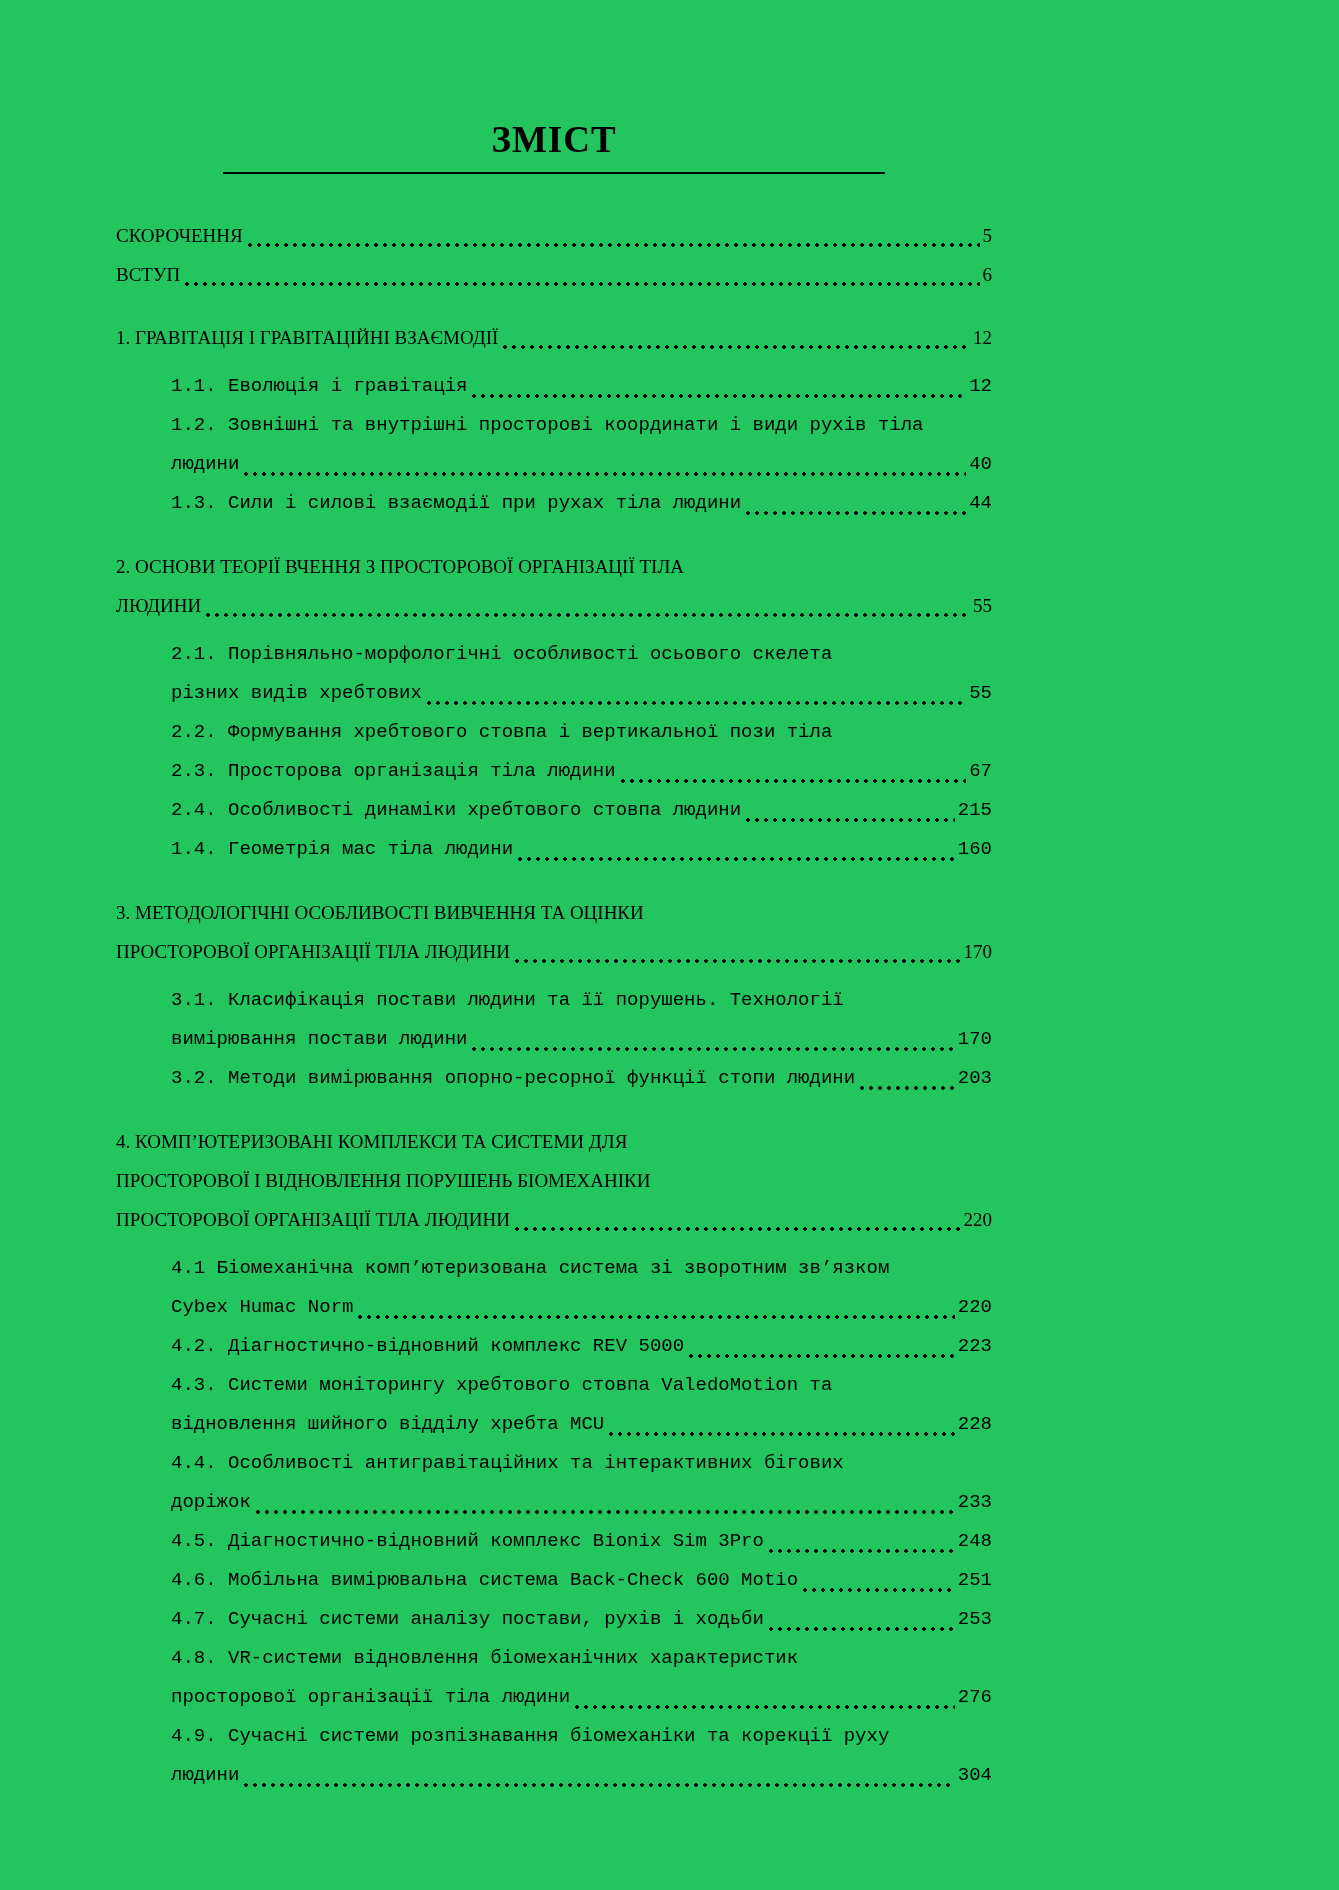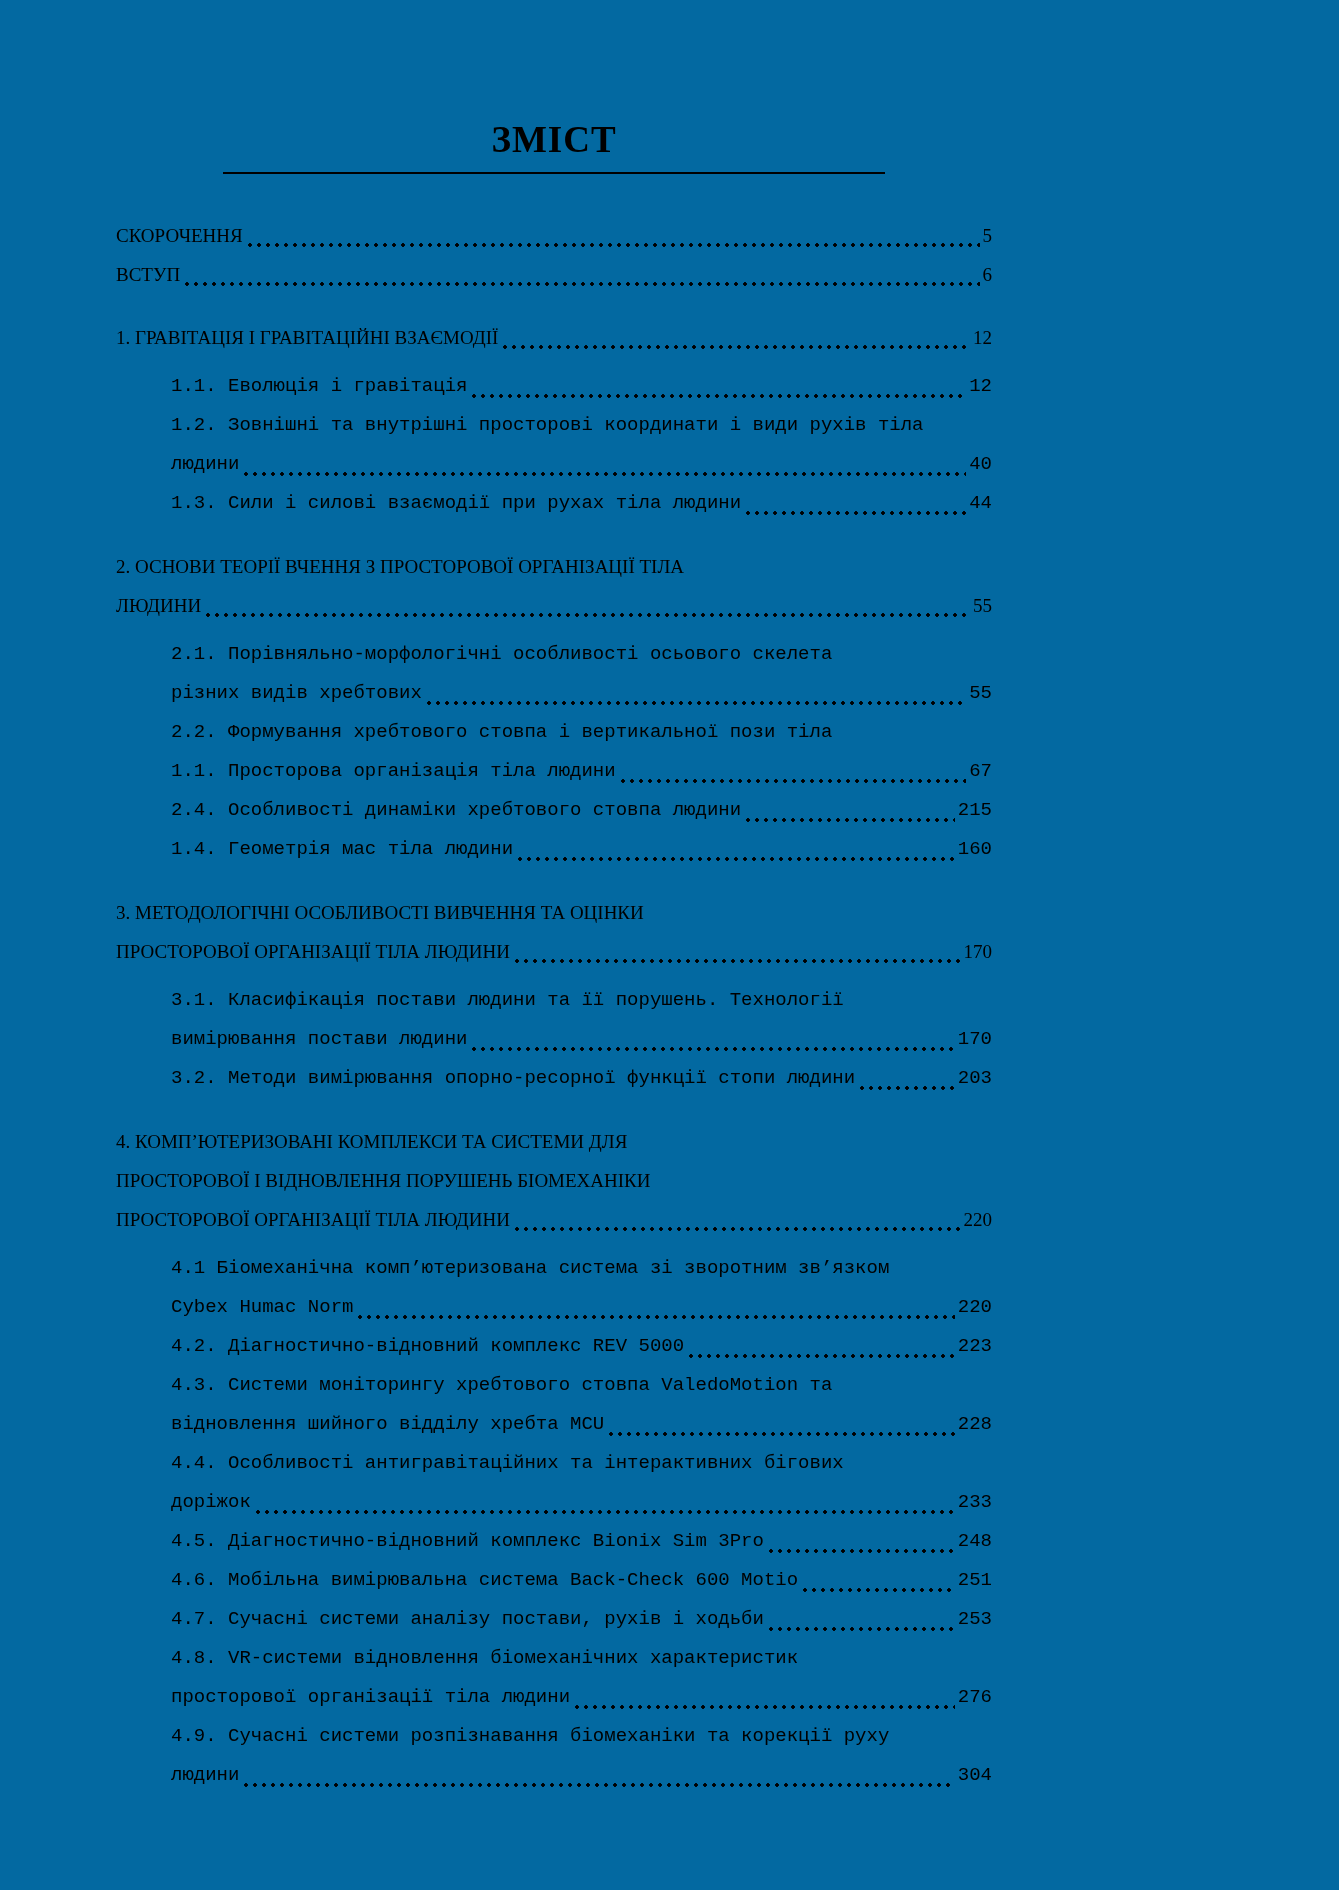--- a/index.html
+++ b/index.html
@@ -3,21 +3,21 @@
 <meta charset="utf-8">
 <style>
   * { margin: 0; padding: 0; box-sizing: border-box; }
   html, body { background: #ffffff; }
   body { font-family: "Liberation Serif", "DejaVu Serif", serif; color: #000; }
 
   .page {
     position: relative;
     width: 1339px;
     height: 1890px;
-    background: #0369a1;
+    background: #22c55e;
     padding: 118px 347px 20px 116px;
     overflow: hidden;
   }
 
   .toc-header {
     text-align: center;
     margin-bottom: 42px;
   }
   .page-title {
     font-size: 37px;
@@ -131,21 +131,21 @@
           <span class="toc-text">різних видів хребтових</span>
           <span class="toc-dots"></span>
           <span class="toc-page">55</span>
         </div>
       </div>
       <div class="toc-entry level-1">
         <div class="toc-line">2.2. Формування хребтового стовпа і вертикальної пози тіла</div>
       </div>
       <div class="toc-entry level-1">
         <div class="toc-lastline">
-          <span class="toc-text">1.1. Просторова організація тіла людини</span>
+          <span class="toc-text">2.3. Просторова організація тіла людини</span>
           <span class="toc-dots"></span>
           <span class="toc-page">67</span>
         </div>
       </div>
       <div class="toc-entry level-1">
         <div class="toc-lastline">
           <span class="toc-text">2.4. Особливості динаміки хребтового стовпа людини</span>
           <span class="toc-dots"></span>
           <span class="toc-page">215</span>
         </div>

